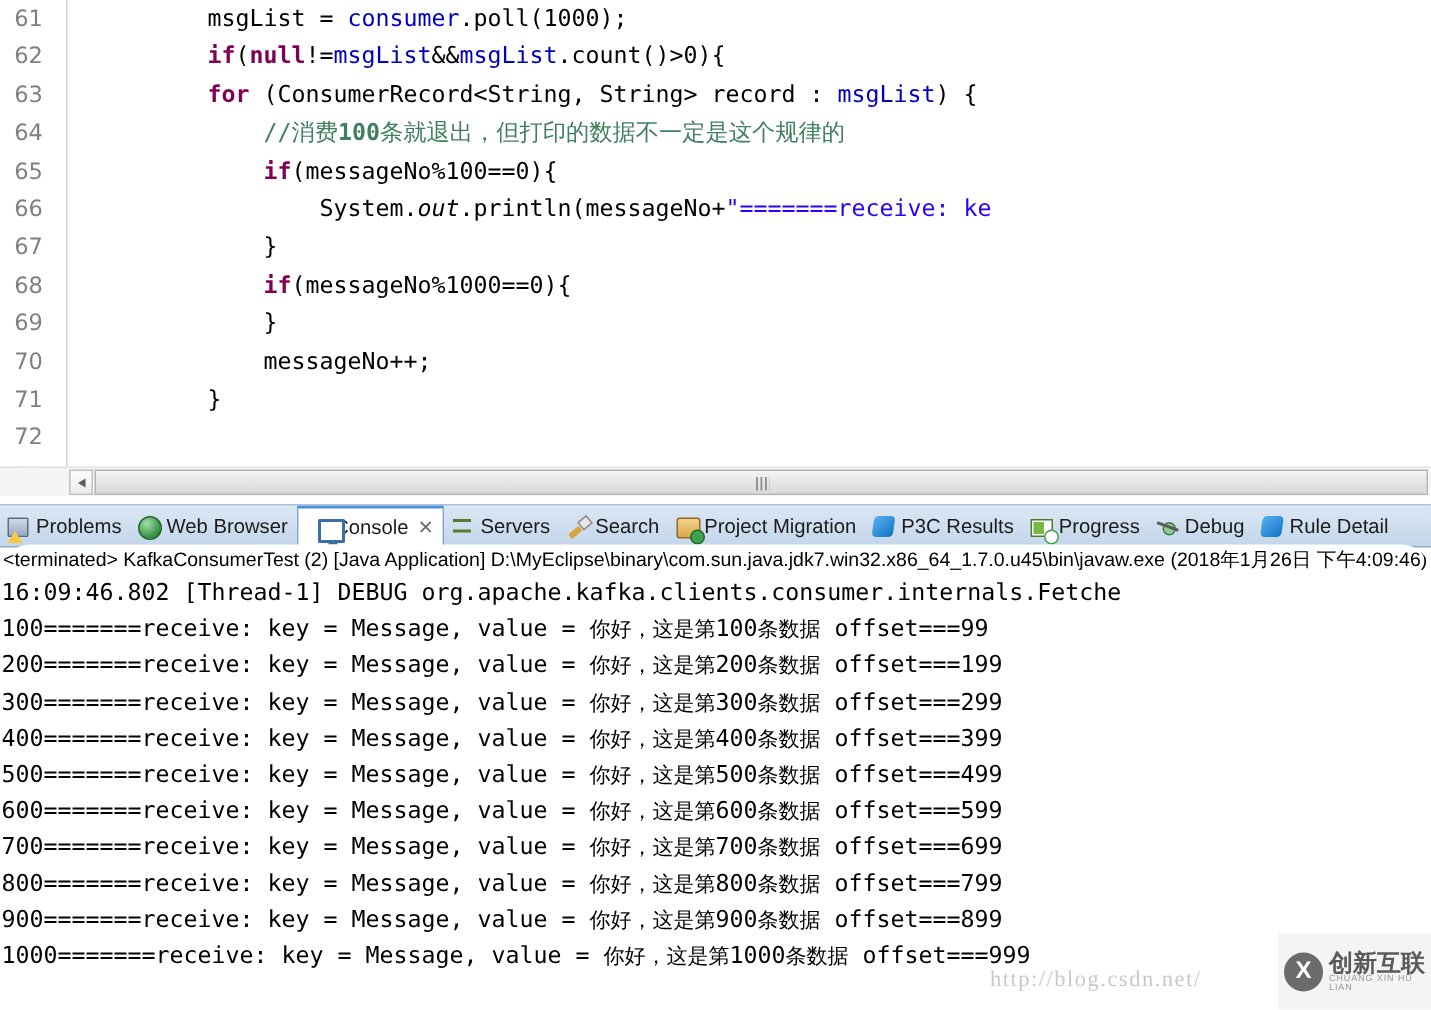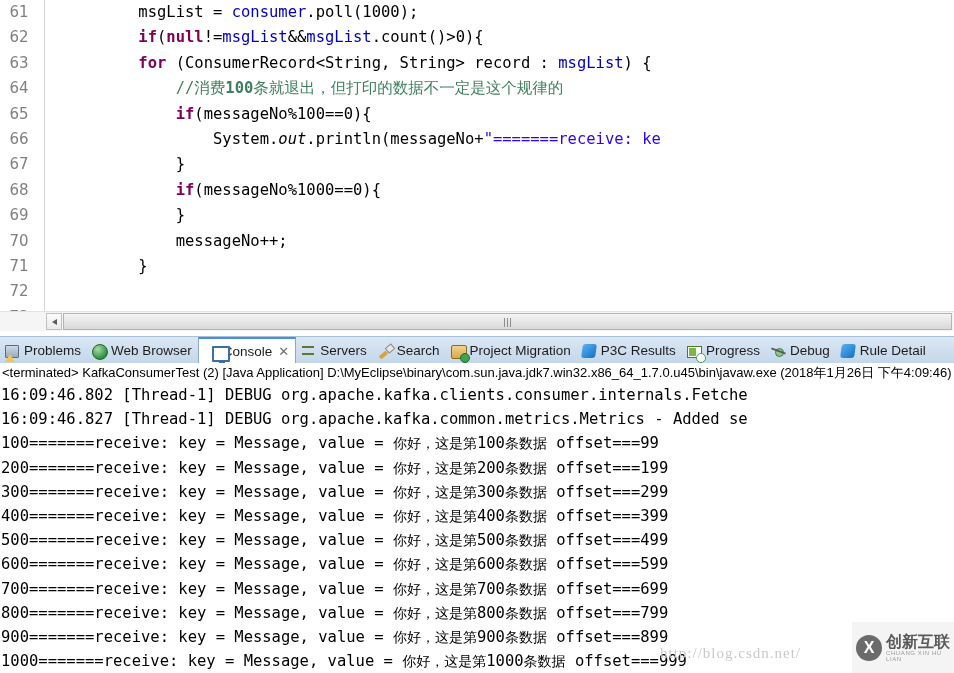--- a/index.html
+++ b/index.html
@@ -79,21 +79,21 @@
   .ic-progress:before{content:"";position:absolute;left:1px;top:1px;width:7px;height:8px;background:#7ab648;}
   .ic-progress:after{content:"";position:absolute;left:8px;top:6px;width:8px;height:8px;border-radius:50%;
      background:#ffffff;border:1px solid #3fa34d;}
   .ic-debug{width:14px;height:14px;margin:1px;}
   .ic-debug:before{content:"";position:absolute;left:4px;top:4px;width:7px;height:7px;border-radius:50%;
      background:#8fc98f;border:1px solid #3b7a3b;}
   .ic-debug:after{content:"";position:absolute;left:0px;top:6px;width:15px;height:2px;background:#5a5a5a;
      box-shadow:0 -4px 0 -1px #5a5a5a, 0 5px 0 -1px #5a5a5a;transform:rotate(20deg);}
 
   
-  .console{position:absolute;left:0;top:363px;width:954px;height:310px;background:#ffffff;overflow:hidden;}
+  .console{position:absolute;left:0;top:363px;width:954px;height:310px;background:#ffffff;overflow:hidden;border-radius:20px;}
   .term-line{height:20px;line-height:20px;padding-left:2px;white-space:pre;
     font-family:"Liberation Sans","DejaVu Sans",sans-serif;font-size:13px;color:#000000;}
   .out{position:absolute;left:0;top:20px;width:954px;}
   .out-line{height:24.2px;line-height:24.2px;white-space:pre;padding-left:1px;
     font-family:"DejaVu Sans Mono","Liberation Mono",monospace;font-size:15.5px;color:#000000;}
   .cn{font-family:"DejaVu Sans","Liberation Sans",sans-serif;font-size:14px;}
 
   
   .wm-url{position:absolute;left:660px;top:645px;font-size:15px;color:#c9c9c9;
     font-family:"Liberation Serif","DejaVu Serif",serif;letter-spacing:1px;pointer-events:none;}
@@ -205,21 +205,20 @@
             <span class="ic-p3c" style="position: absolute;"></span>
           </span>
           <span class="lbl">Rule Detail</span>
         </div></div>
   </div>
 
   <div class="console">
     <div class="term-line">&lt;terminated&gt; KafkaConsumerTest (2) [Java Application] D:\MyEclipse\binary\com.sun.java.jdk7.win32.x86_64_1.7.0.u45\bin\javaw.exe (2018年1月26日 下午4:09:46)</div>
     <div class="out" id="consoleout">
         <div class="out-line">16:09:46.802 [Thread-1] DEBUG org.apache.kafka.clients.consumer.internals.Fetche</div>
-        <div class="out-line">16:09:46.827 [Thread-1] DEBUG org.apache.kafka.common.metrics.Metrics - Added se</div>
         <div class="out-line"><span>100=======receive: key = Message, value = </span><span class="cn">你好，这是第</span><span>100</span><span class="cn">条数据</span><span> offset===99</span></div>
         <div class="out-line"><span>200=======receive: key = Message, value = </span><span class="cn">你好，这是第</span><span>200</span><span class="cn">条数据</span><span> offset===199</span></div>
         <div class="out-line"><span>300=======receive: key = Message, value = </span><span class="cn">你好，这是第</span><span>300</span><span class="cn">条数据</span><span> offset===299</span></div>
         <div class="out-line"><span>400=======receive: key = Message, value = </span><span class="cn">你好，这是第</span><span>400</span><span class="cn">条数据</span><span> offset===399</span></div>
         <div class="out-line"><span>500=======receive: key = Message, value = </span><span class="cn">你好，这是第</span><span>500</span><span class="cn">条数据</span><span> offset===499</span></div>
         <div class="out-line"><span>600=======receive: key = Message, value = </span><span class="cn">你好，这是第</span><span>600</span><span class="cn">条数据</span><span> offset===599</span></div>
         <div class="out-line"><span>700=======receive: key = Message, value = </span><span class="cn">你好，这是第</span><span>700</span><span class="cn">条数据</span><span> offset===699</span></div>
         <div class="out-line"><span>800=======receive: key = Message, value = </span><span class="cn">你好，这是第</span><span>800</span><span class="cn">条数据</span><span> offset===799</span></div>
         <div class="out-line"><span>900=======receive: key = Message, value = </span><span class="cn">你好，这是第</span><span>900</span><span class="cn">条数据</span><span> offset===899</span></div>
         <div class="out-line"><span>1000=======receive: key = Message, value = </span><span class="cn">你好，这是第</span><span>1000</span><span class="cn">条数据</span><span> offset===999</span></div>

